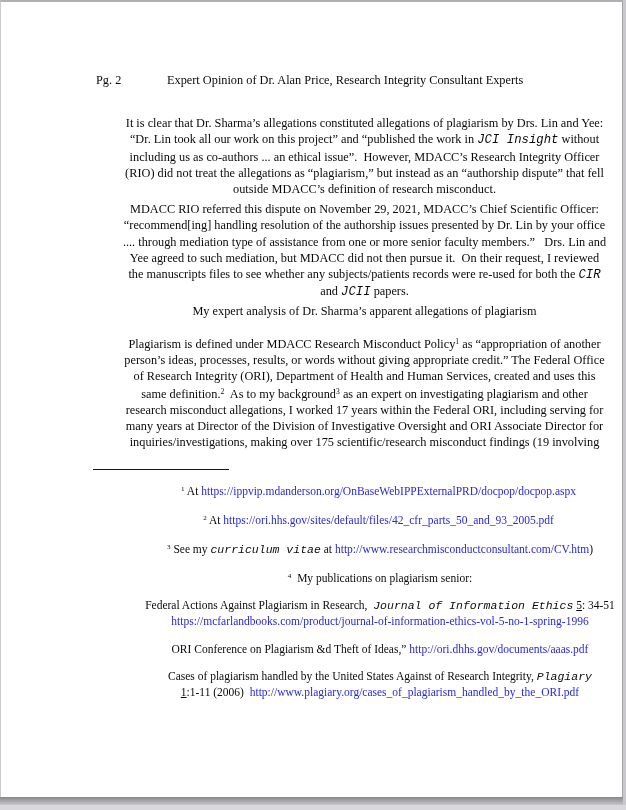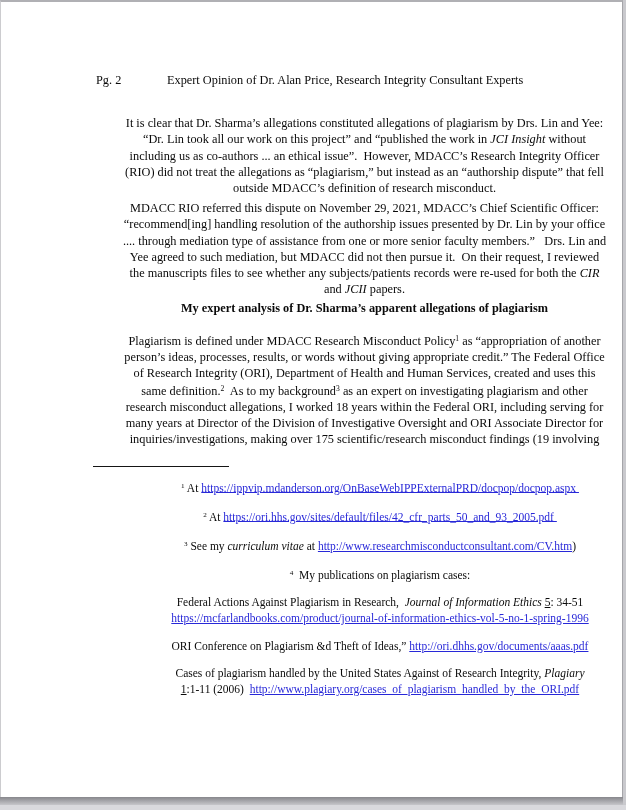--- a/index.html
+++ b/index.html
@@ -37,25 +37,25 @@
   .blk-heading + .blk-para{margin-top:14px;}
   .blk-separator{
     margin:18px 0 12px 6px;width:136px;height:0;
     border-top:1.6px solid #151515;
   }
   .blk-footnote,.blk-pub{
     margin-left:31px;margin-top:12px;
     font-size:11.5px;line-height:15.6px;
   }
   .line{white-space:pre;}
-  .i{font-style:italic;}
-  .b{font-weight:bold;}
+  .i{font-style:italic;font-family:Liberation Mono, monospace;}
+  .b{font-weight:normal;}
   .u{text-decoration:underline;}
   .sup{font-size:0.62em;vertical-align:0.5em;}
-  .link{color:#2828d8;text-decoration:underline;cursor:pointer;}
+  .link{color:#2828d8;cursor:pointer;}
 </style>
 </head>
 <body>
 
 <div class="page">
   <div class="content">
     <div class="header">
       <span class="pg-label">Pg. 2</span><span>Expert Opinion of Dr. Alan Price, Research Integrity Consultant Experts</span>
     </div>
     <div class="doc-body">
@@ -75,36 +75,36 @@
           <div class="line"><span class="">and </span><span class="i">JCII</span><span class=""> papers.</span></div>
         </div>
         <div class="blk blk-heading">
           <div class="line"><span class="b">My expert analysis of Dr. Sharma’s apparent allegations of plagiarism</span></div>
         </div>
         <div class="blk blk-para">
           <div class="line"><span class="">Plagiarism is defined under MDACC Research Misconduct Policy</span><span class="sup">1</span><span class=""> as “appropriation of another</span></div>
           <div class="line"><span class="">person’s ideas, processes, results, or words without giving appropriate credit.” The Federal Office</span></div>
           <div class="line"><span class="">of Research Integrity (ORI), Department of Health and Human Services, created and uses this</span></div>
           <div class="line"><span class="">same definition.</span><span class="sup">2</span><span class="">  As to my background</span><span class="sup">3</span><span class=""> as an expert on investigating plagiarism and other</span></div>
-          <div class="line"><span class="">research misconduct allegations, I worked 18 years within the Federal ORI, including serving for</span></div>
+          <div class="line"><span class="">research misconduct allegations, I worked 17 years within the Federal ORI, including serving for</span></div>
           <div class="line"><span class="">many years at Director of the Division of Investigative Oversight and ORI Associate Director for</span></div>
           <div class="line"><span class="">inquiries/investigations, making over 175 scientific/research misconduct findings (19 involving</span></div>
         </div>
         <div class="blk blk-separator"></div>
         <div class="blk blk-footnote">
           <div class="line"><span class="sup">1</span><span class=""> At </span><span class="link">https://ippvip.mdanderson.org/OnBaseWebIPPExternalPRD/docpop/docpop.aspx </span></div>
         </div>
         <div class="blk blk-footnote">
           <div class="line"><span class="sup">2</span><span class=""> At </span><span class="link">https://ori.hhs.gov/sites/default/files/42_cfr_parts_50_and_93_2005.pdf </span></div>
         </div>
         <div class="blk blk-footnote">
           <div class="line"><span class="sup">3</span><span class=""> See my </span><span class="i">curriculum vitae</span><span class=""> at </span><span class="link">http://www.researchmisconductconsultant.com/CV.htm</span><span class="">)</span></div>
         </div>
         <div class="blk blk-footnote">
-          <div class="line"><span class="sup">4</span><span class="">  My publications on plagiarism cases:</span></div>
+          <div class="line"><span class="sup">4</span><span class="">  My publications on plagiarism senior:</span></div>
         </div>
         <div class="blk blk-pub">
           <div class="line"><span class="">Federal Actions Against Plagiarism in Research,  </span><span class="i">Journal of Information Ethics</span><span class=""> </span><span class="u">5</span><span class="">: 34-51</span></div>
           <div class="line"><span class="link">https://mcfarlandbooks.com/product/journal-of-information-ethics-vol-5-no-1-spring-1996</span></div>
         </div>
         <div class="blk blk-pub">
           <div class="line"><span class="">ORI Conference on Plagiarism &amp;d Theft of Ideas,” </span><span class="link">http://ori.dhhs.gov/documents/aaas.pdf</span></div>
         </div>
         <div class="blk blk-pub">
           <div class="line"><span class="">Cases of plagiarism handled by the United States Against of Research Integrity, </span><span class="i">Plagiary</span></div>

